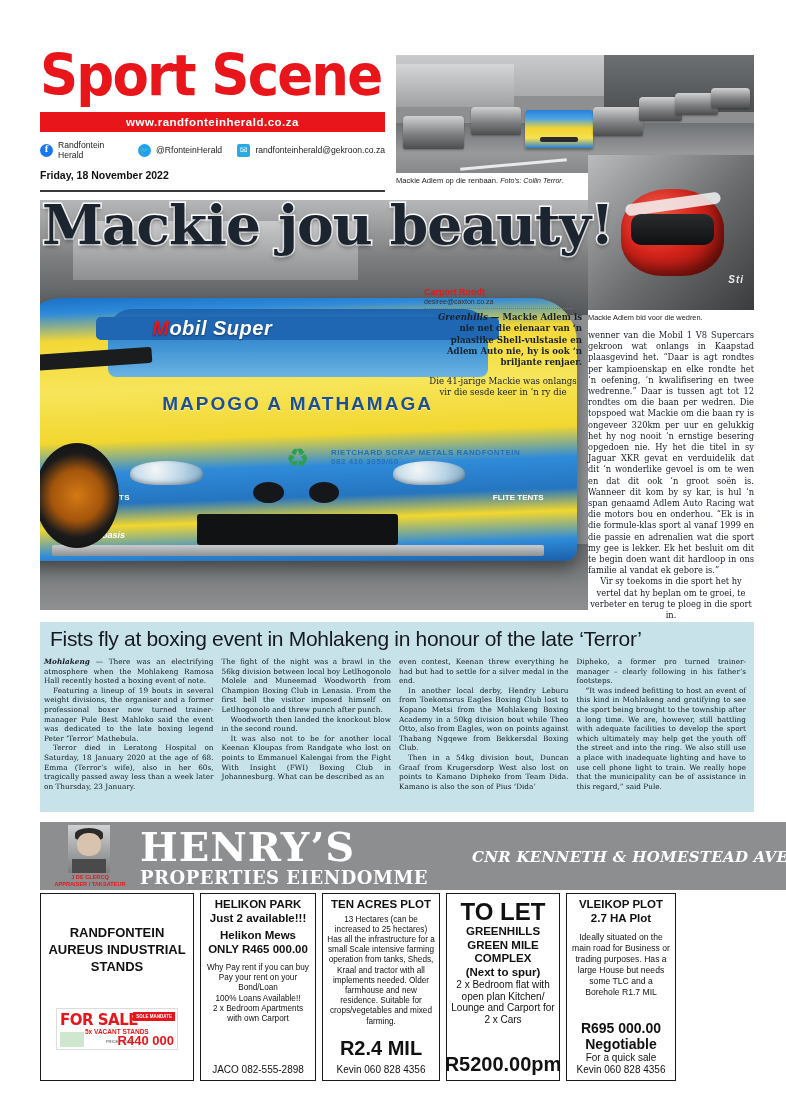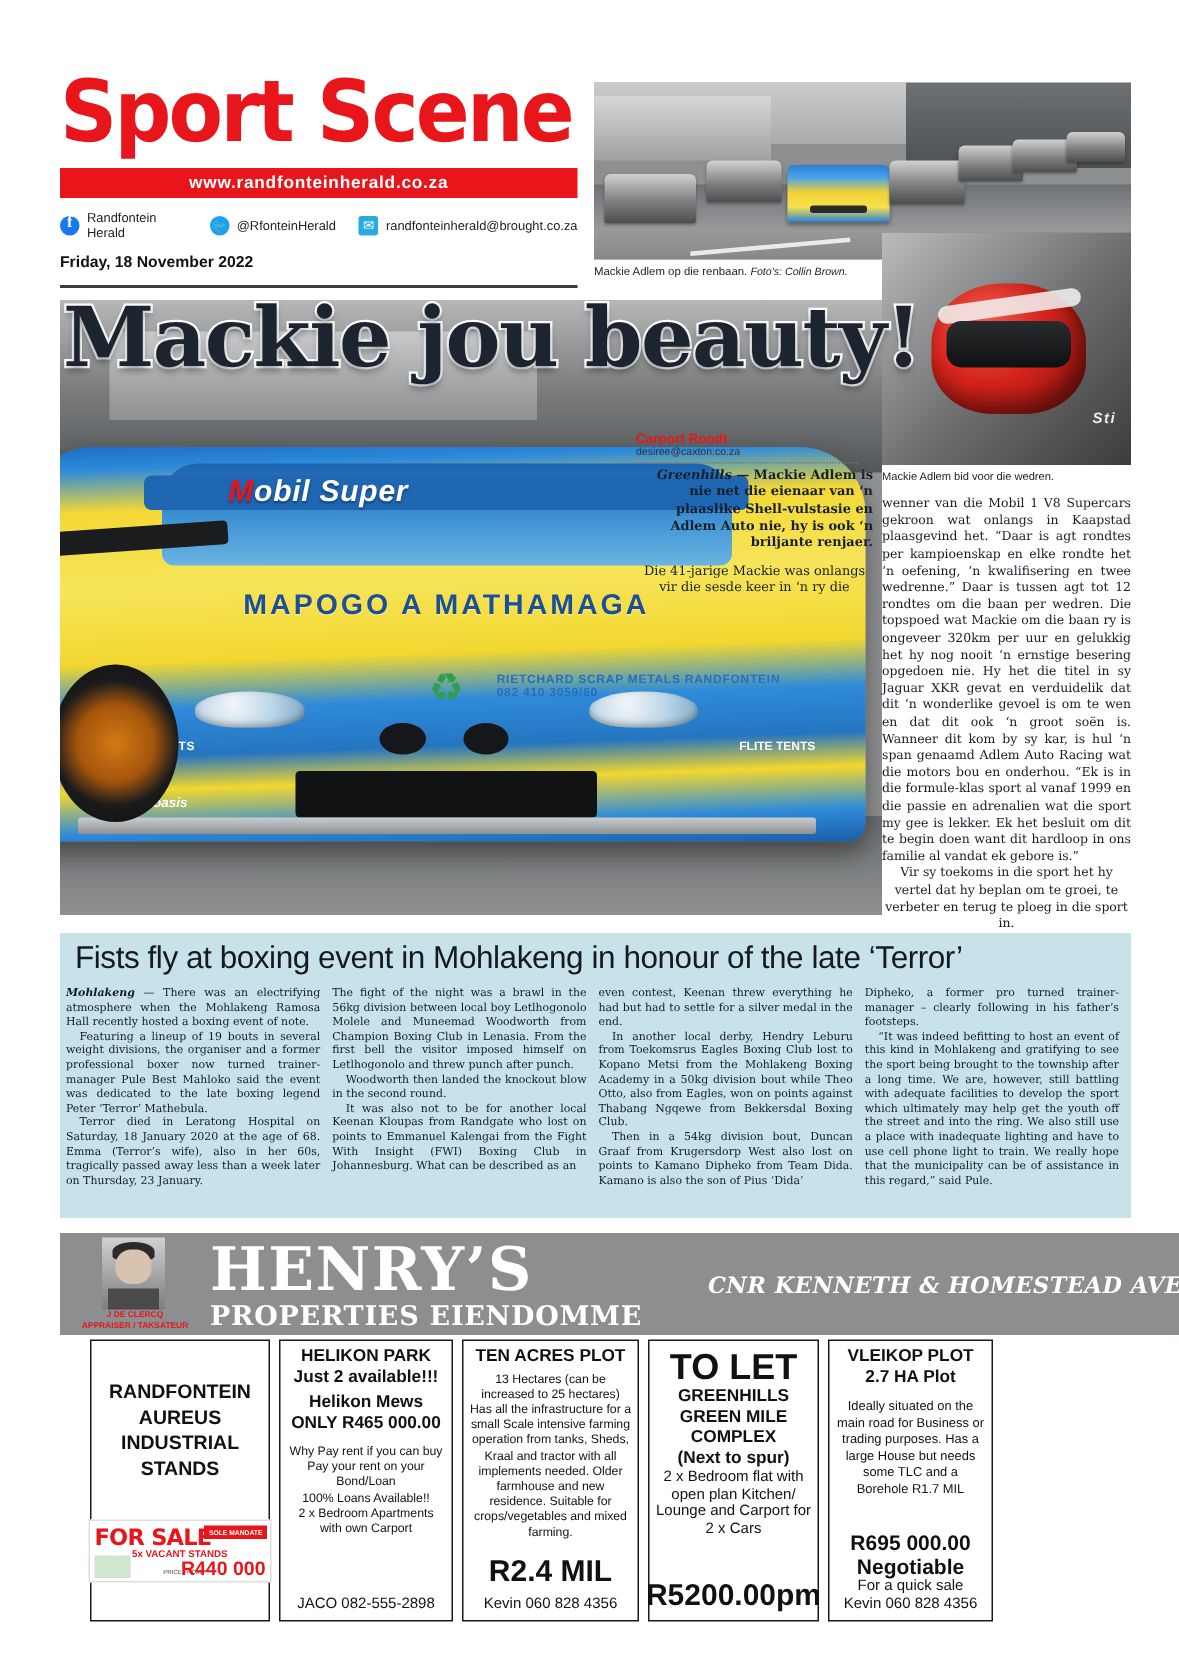--- a/index.html
+++ b/index.html
@@ -222,21 +222,21 @@
     <div class="masthead-title">Sport Scene</div>
     <div class="url-bar">www.randfonteinherald.co.za</div>
     <div class="social-row">
       <span class="ic ic-fb"></span>
       <span>Randfontein Herald</span>
       <span class="sp"></span>
       <span class="ic ic-tw"></span>
       <span>@RfonteinHerald</span>
       <span class="sp"></span>
       <span class="ic ic-mail"></span>
-      <span>randfonteinherald@brought.co.za</span>
+      <span>randfonteinherald@gekroon.co.za</span>
     </div>
     <div class="date-line">Friday, 18 November 2022</div>
   </div>
   <div class="rule-dark"></div>
 
   <div class="photo-race">
     <div class="sky"></div>
     <div class="trees"></div>
     <div class="pitwall"></div>
     <div class="tarmac"></div>
@@ -246,21 +246,21 @@
       <div class="lights"></div>
     </div>
     <div class="car-s gr" style="left:55%;top:44%;width:14%;height:25%;"></div>
     <div class="car-s gr" style="left:68%;top:36%;width:12%;height:20%;"></div>
     <div class="car-s gr" style="left:78%;top:32%;width:12%;height:19%;"></div>
     <div class="car-s gr" style="left:88%;top:28%;width:11%;height:17%;"></div>
     <div class="whiteline"></div>
   </div>
   <div class="cap-race">
     <span>Mackie Adlem op die renbaan.</span>
-    <i>Foto's: Collin Brown.</i>
+    <i>Foto's: Collin Terror.</i>
   </div>
 
   <div class="photo-helmet">
     <div class="bg1"></div>
     <div class="helm"></div>
     <div class="swoosh"></div>
     <div class="visor"></div>
     <div class="txt">Sti</div>
   </div>
   <div class="cap-helmet">Mackie Adlem bid voor die wedren.</div>
@@ -348,21 +348,21 @@
       </div>
       <div class="ad-logo">
         <div class="ad-logo-main">HENRY’S</div>
         <div class="ad-logo-sub">PROPERTIES EIENDOMME</div>
       </div>
       <div class="ad-addr">CNR KENNETH &amp; HOMESTEAD AVE</div>
     </div>
 
     <div class="ad-boxes">
 
-      <div class="adbox" style="width:120px;justify-content:center;margin-left:20px;">
+      <div class="adbox" style="width:154px;justify-content:center;">
         <div class="spacer"></div>
         <div class="t1" style="font-size:13px;line-height:17px;">RANDFONTEIN AUREUS INDUSTRIAL STANDS</div>
         <div class="spacer"></div>
         <div class="forsale">
           <div class="fs-map"></div>
           <div class="fs-txt">FOR SALE</div>
           <div class="fs-badge">SOLE MANDATE</div>
           <div class="fs-sub">5x VACANT STANDS</div>
           <div class="fs-from">PRICE FROM</div>
           <div class="fs-price">R440 000</div>

